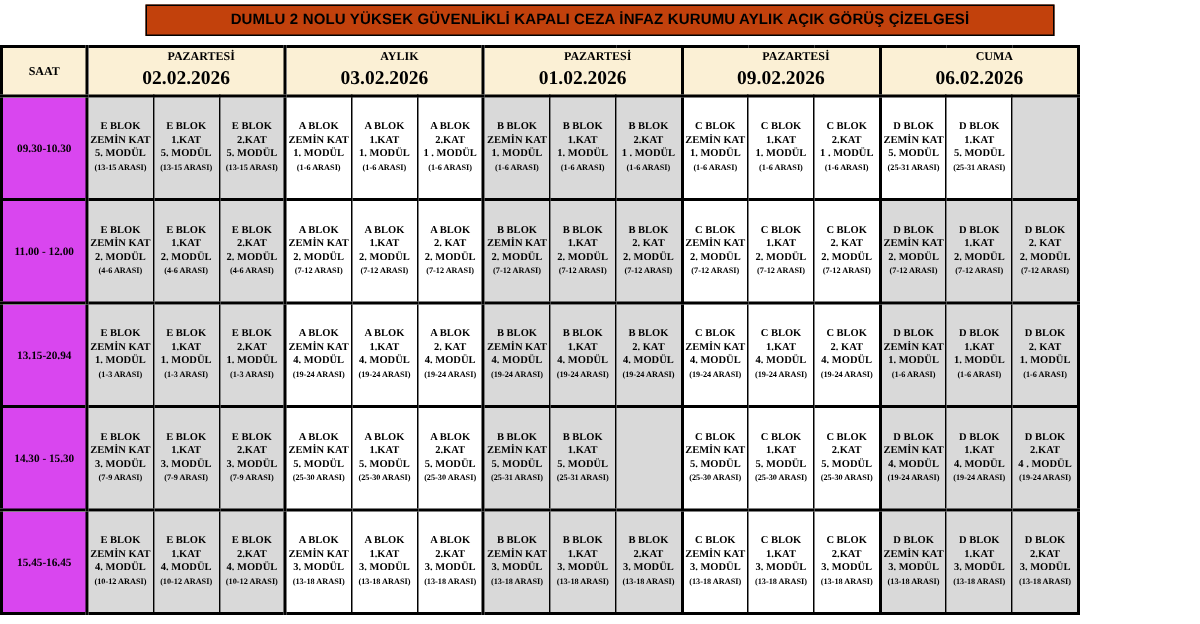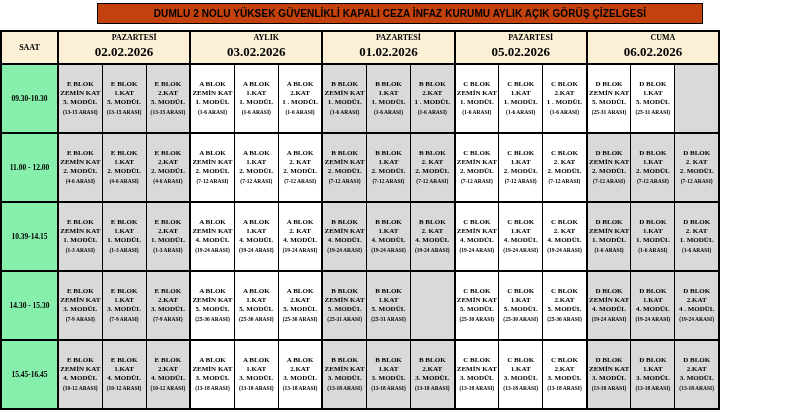--- a/index.html
+++ b/index.html
@@ -19,21 +19,21 @@
     width:720px;table-layout:fixed;border-collapse:collapse;
     border:2px solid #000;
     font-family:Liberation Serif, serif;
   }
   .sched th,.sched td{
     border:1px solid #000;text-align:center;vertical-align:middle;padding:0;
     overflow:hidden;
   }
   .sched thead th{height:31px;background:#FBF0D5;border-bottom:2px solid #000;}
   .sched tbody tr{height:69px;}
-  .sched tbody th{background:#86efac;font-size:7.5px;font-weight:bold;white-space:nowrap;}
+  .sched tbody th{background:#d946ef;font-size:7.5px;font-weight:bold;white-space:nowrap;}
   .sched tbody td{border-top:2px solid #000;}
   .sched tbody th{border-top:2px solid #000;}
   .saat-head{font-size:8px;font-weight:bold;}
   .day-name{font-size:8px;font-weight:bold;line-height:1.3;padding-left:20px;}
   .day-date{font-size:13px;font-weight:bold;line-height:1.3;}
   .day-start{border-left:2px solid #000 !important;}
   .shade-gray{background:#D9D9D9;}
   .shade-white{background:#FFFFFF;}
   td .l{font-size:7px;font-weight:bold;line-height:1.35;white-space:nowrap;}
   td .range{font-size:5.5px;font-weight:bold;line-height:1.3;margin-top:1.5px;white-space:nowrap;}
@@ -72,21 +72,21 @@
         <th colspan="3" class="day-start">
           <div class="day-name">AYLIK</div>
           <div class="day-date">03.02.2026</div>
         </th>
         <th colspan="3" class="day-start">
           <div class="day-name">PAZARTESİ</div>
           <div class="day-date">01.02.2026</div>
         </th>
         <th colspan="3" class="day-start">
           <div class="day-name">PAZARTESİ</div>
-          <div class="day-date">05.02.2026</div>
+          <div class="day-date">09.02.2026</div>
         </th>
         <th colspan="3" class="day-start">
           <div class="day-name">CUMA</div>
           <div class="day-date">06.02.2026</div>
         </th>
       </tr>
     </thead>
   <tbody>
       <tr>
         <th>09.30-10.30</th>
@@ -263,21 +263,21 @@
           <div class="l range">(7-12 ARASI)</div>
         </td>
         <td class="shade-gray">
           <div class="l">D BLOK</div>
           <div class="l">2. KAT</div>
           <div class="l">2. MODÜL</div>
           <div class="l range">(7-12 ARASI)</div>
         </td>
       </tr>
       <tr>
-        <th>10.39-14.15</th>
+        <th>13.15-20.94</th>
         <td class="shade-gray day-start">
           <div class="l">E BLOK</div>
           <div class="l">ZEMİN KAT</div>
           <div class="l">1. MODÜL</div>
           <div class="l range">(1-3 ARASI)</div>
         </td>
         <td class="shade-gray">
           <div class="l">E BLOK</div>
           <div class="l">1.KAT</div>
           <div class="l">1. MODÜL</div>

